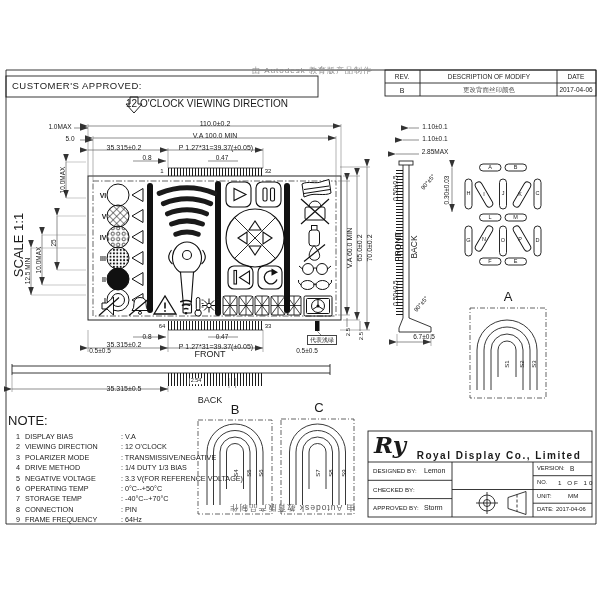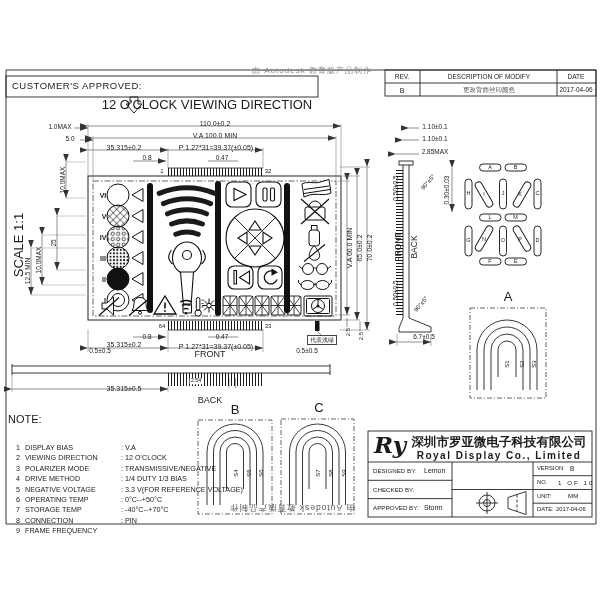--- a/index.html
+++ b/index.html
@@ -8,21 +8,21 @@
   svg.lw{position:absolute;left:0;top:0;}
   .lbl{position:absolute;white-space:nowrap;line-height:1;color:#1a1a1a;transform:translate(-50%,-50%);}
   .al{position:absolute;white-space:nowrap;line-height:1;color:#1a1a1a;}
   .boxed{border:1px solid #444;padding:1px 2px;background:#fff;}
   .bgw{background:#fff;padding:0 1px;}
   .comb{position:absolute;background:repeating-linear-gradient(90deg,#1a1a1a 0,#1a1a1a 1px,transparent 1px,transparent 3px);}
   .combh{position:absolute;background:repeating-linear-gradient(0deg,#1a1a1a 0,#1a1a1a 1px,transparent 1px,transparent 3px);}
   .wm-top{color:#8a8a8a;text-decoration:line-through;font-size:8px;letter-spacing:1px;}
   .wm-bottom{color:#555;font-size:8.5px;letter-spacing:1px;transform:translate(-50%,-50%) rotate(180deg);}
   .notes{position:absolute;left:8px;top:413px;width:330px;}
-  .note-title{font-size:11px;margin-bottom:18px;}
+  .note-title{font-size:13px;margin-bottom:4px;}
   .note-row{display:flex;height:10.4px;font-size:7.2px;align-items:flex-start;}
   .nno{width:12px;text-align:right;margin-right:5px;flex:none;}
   .nname{width:96px;flex:none;}
   .nval{flex:1;}
   .serif{font-family:"DejaVu Serif","Liberation Serif",serif;}
 </style>
 </head>
 <body>
 
 <div class="sheet">
@@ -326,21 +326,21 @@
 <span class="lbl wm-top" style="left:312px;top:71px;">由 Autodesk 教育版产品制作</span>
 
 <span class="lbl" style="left:402px;top:76.5px;font-size:6.5px;">REV.</span>
 <span class="lbl" style="left:489px;top:76.5px;font-size:6.5px;">DESCRIPTION OF MODIFY</span>
 <span class="lbl" style="left:576px;top:76.5px;font-size:6.5px;">DATE</span>
 <span class="lbl" style="left:402px;top:89.5px;font-size:7px;">B</span>
 <span class="lbl" style="left:489px;top:89.5px;font-size:6.5px;color:#555;">更改背面丝印颜色</span>
 <span class="lbl" style="left:576px;top:89.5px;font-size:6.5px;">2017-04-06</span>
 
 <div>
-      <span class="lbl" style="left: 207px; top: 104px; font-size: 13px; transform: translate(-50%, -50%);">12 O'CLOCK VIEWING DIRECTION</span>
+      <span class="lbl" style="left: 207px; top: 104px; font-size: 10px; transform: translate(-50%, -50%);">12 O'CLOCK VIEWING DIRECTION</span>
       <span class="lbl" style="left: 18px; top: 245px; font-size: 13px; transform: translate(-50%, -50%) rotate(-90deg);">SCALE 1:1</span>
       <span class="lbl" style="left: 215px; top: 123px; font-size: 7px; transform: translate(-50%, -50%);">110.0±0.2</span>
       <span class="lbl" style="left: 215px; top: 135px; font-size: 7px; transform: translate(-50%, -50%);">V.A 100.0 MIN</span>
       <span class="lbl" style="left: 124px; top: 147px; font-size: 7px; transform: translate(-50%, -50%);">35.315±0.2</span>
       <span class="lbl" style="left: 216px; top: 147px; font-size: 7px; transform: translate(-50%, -50%);">P 1.27*31=39.37(±0.05)</span>
       <span class="lbl" style="left: 147px; top: 158px; font-size: 6.5px; transform: translate(-50%, -50%);">0.8</span>
       <span class="lbl" style="left: 222px; top: 158px; font-size: 6.5px; transform: translate(-50%, -50%);">0.47</span>
       <span class="lbl" style="left: 162px; top: 171px; font-size: 6px; transform: translate(-50%, -50%);">1</span>
       <span class="lbl" style="left: 268px; top: 171px; font-size: 6px; transform: translate(-50%, -50%);">32</span>
       <span class="lbl" style="left: 60px; top: 127px; font-size: 6.5px; transform: translate(-50%, -50%);">1.0MAX</span>
@@ -464,26 +464,26 @@
 
       <div class="note-row">
         <span class="nno">8</span>
         <span class="nname">CONNECTION</span>
         <span class="nval">: PIN</span>
       </div>
 
       <div class="note-row">
         <span class="nno">9</span>
         <span class="nname">FRAME FREQUENCY</span>
+        <span class="nval">: 64Hz</span>
       </div>
     </div>
 </div>
 
 <span class="al serif" style="left:374px;top:433px;font-size:23px;font-weight:bold;font-style:italic;">Ry</span>
-<span class="lbl" style="left:499px;top:442px;font-size:12.5px;font-weight:bold;">深圳市罗亚微电子科技有限公司</span>
 <span class="lbl" style="left:499px;top:455.5px;font-size:10px;font-weight:bold;letter-spacing:1.5px;text-align:right;">Royal Display Co., Limited</span>
 <span class="al" style="left:373px;top:468px;font-size:6.2px;">DESIGNED BY:</span>
 <span class="al" style="left:424px;top:467px;font-size:7px;">Lemon</span>
 <span class="al" style="left:373px;top:487px;font-size:6.2px;">CHECKED BY:</span>
 <span class="al" style="left:424px;top:486px;font-size:7px;"></span>
 <span class="al" style="left:373px;top:505px;font-size:6.2px;">APPROVED BY:</span>
 <span class="al" style="left:424px;top:504px;font-size:7px;">Storm</span>
 <span class="al" style="left:537px;top:466px;font-size:5.8px;">VERSION:</span>
 <span class="al" style="left:570px;top:465.5px;font-size:6.5px;">B</span>
 <span class="al" style="left:537px;top:480px;font-size:5.8px;">NO.</span>

